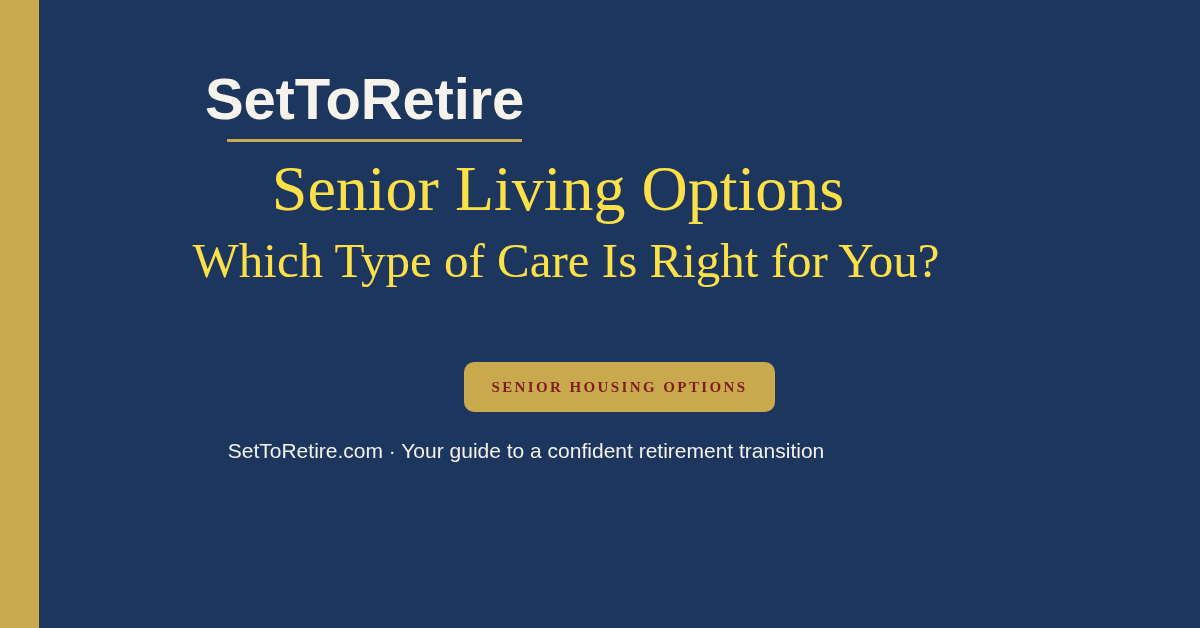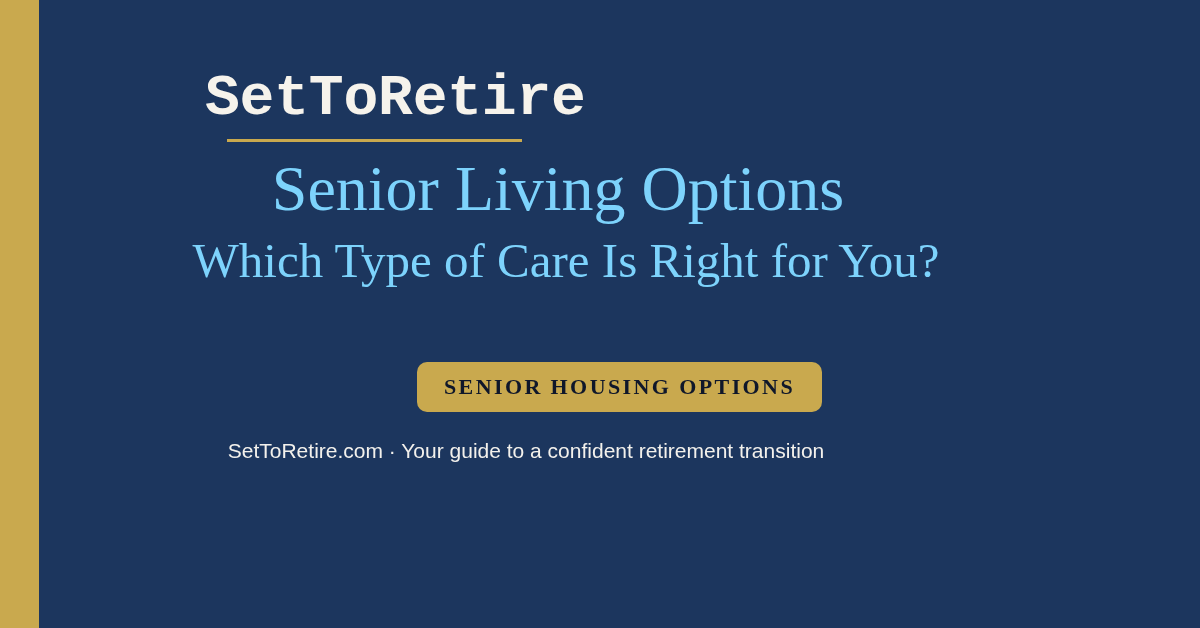--- a/index.html
+++ b/index.html
@@ -42,21 +42,21 @@
   .brand-block {
     position: absolute;
     left: 166px;
     top: 68px;
     width: 380px;
     text-align: left;
   }
 
   .brand-name {
     display: block;
-    font-family: Liberation Mono, monospace;
+    font-family: Liberation Sans, sans-serif;
     font-weight: 700;
     font-size: 58px;
     line-height: 62px;
     color: #f6f3ec;
     letter-spacing: -0.2px;
     white-space: nowrap;
   }
 
   .brand-rule {
     display: block;
@@ -67,21 +67,21 @@
     background: #c9a94e;
   }
 
   
   .headline {
     position: absolute;
     left: 0;
     top: 150px;
     width: 1038px;
     text-align: center;
-    color: #7dd3fc;
+    color: #fde047;
     font-family: "Liberation Serif", "DejaVu Serif", serif;
     font-weight: 400;
   }
 
   .headline-line {
     display: block;
     white-space: nowrap;
   }
 
   .headline-line.primary {
@@ -106,24 +106,24 @@
   }
 
   .badge {
     display: inline-flex;
     align-items: center;
     justify-content: center;
     height: 50px;
     padding: 0 27px;
     border-radius: 10px;
     background: #c9a94e;
-    color: #0f172a;
+    color: #7f1d1d;
     font-family: "Liberation Serif", "DejaVu Serif", serif;
     font-weight: 700;
-    font-size: 22px;
+    font-size: 15px;
     letter-spacing: 2.4px;
     white-space: nowrap;
     box-sizing: border-box;
   }
 
   
   .footer {
     position: absolute;
     left: 0;
     top: 437px;

